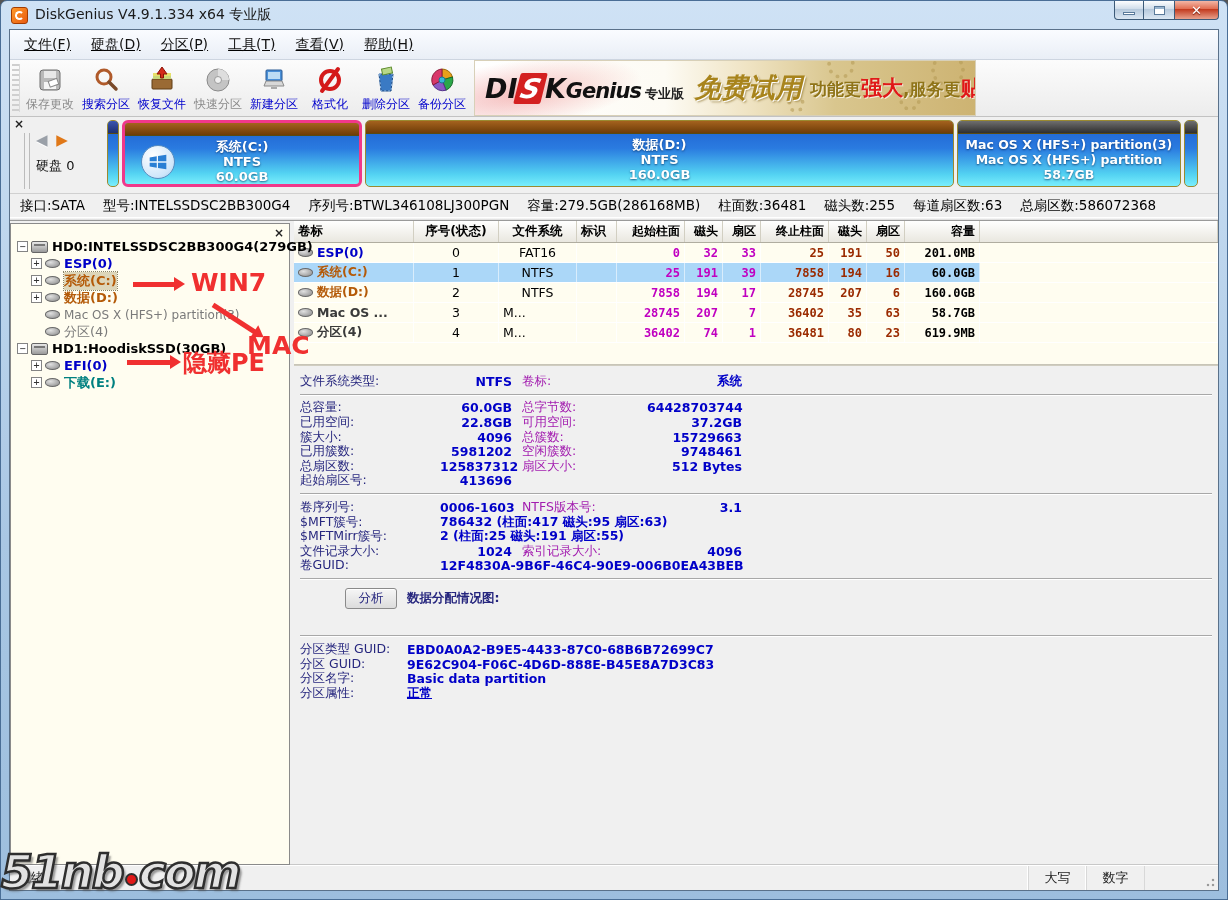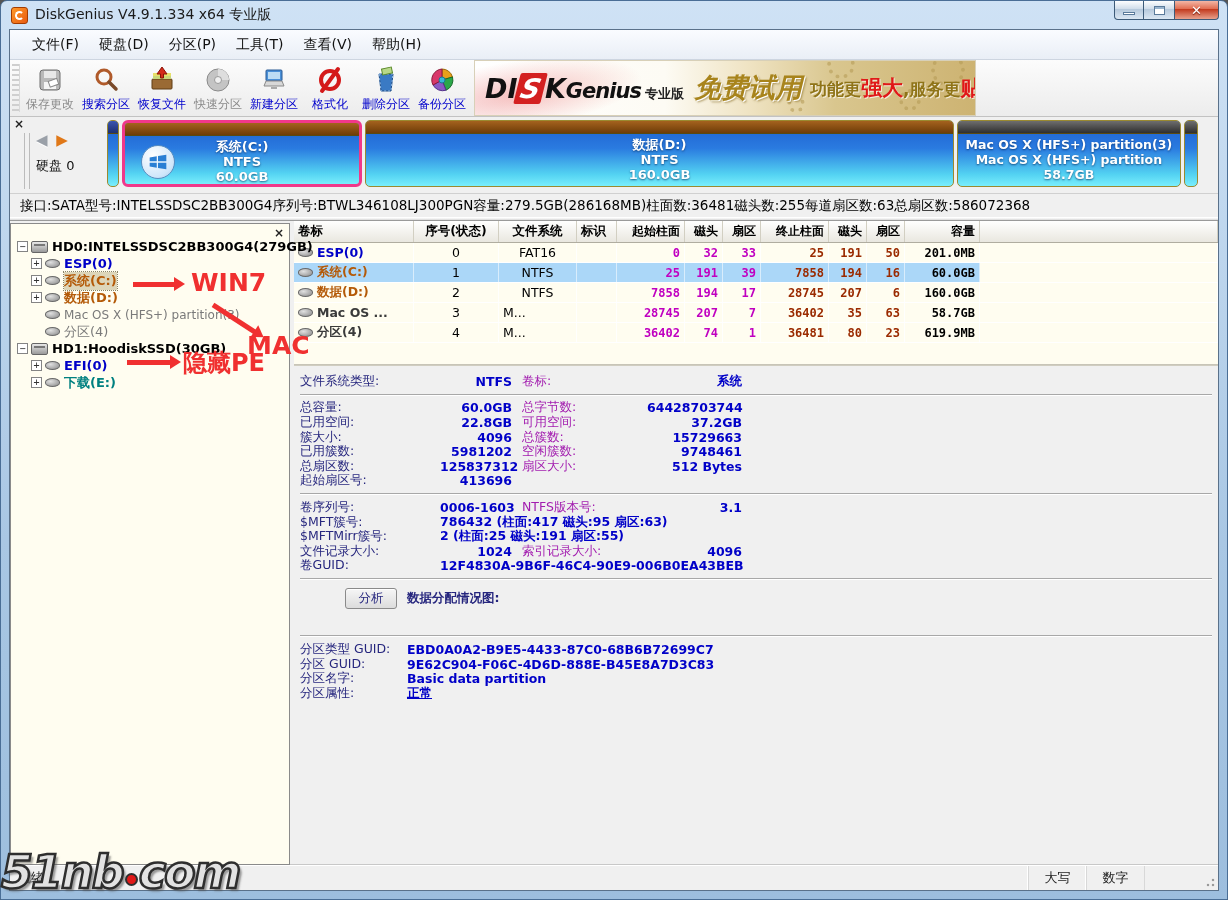--- a/index.html
+++ b/index.html
@@ -23,21 +23,21 @@
           background:linear-gradient(180deg,#f3b6a5,#e06a4e 45%,#c23a1e 46%,#e8a18c); }
   .glyph-min { width:12px; height:3px; background:#fff; border:1px solid #5a7a9a; margin-top:6px; }
   .glyph-max { width:11px; height:9px; background:#fff; border:1px solid #5a7a9a; box-shadow:inset 0 2px #9ab5cf; }
   .glyph-x { color:#fff; font-weight:bold; font-size:13px; text-shadow:0 1px 1px #701808; }
 
   .client { position:absolute; left:8px; right:8px; top:28px; bottom:8px;
             background:#f0f0f0; border:1px solid #5a718a; display:flex; flex-direction:column; }
 
   
   .menubar { height:30px; background:linear-gradient(180deg,#fafcff,#e9eef6); border-bottom:1px solid #cdd5e0;
-             display:flex; align-items:center; padding-left:12px; font-size:14px; }
+             display:flex; align-items:center; padding-left:4px; font-size:14px;text-decoration:underline; }
   .menu-item { padding:4px 10px; color:#111; }
 
   
   .toolbar { height:57px; background:linear-gradient(180deg,#fcfcfc,#ececec); border-bottom:1px solid #c2c2c2;
              display:flex; align-items:stretch; }
   .tb-grip { width:8px; border-right:1px solid #d8d8d8; background:repeating-linear-gradient(180deg,#cfcfcf 0 2px,transparent 2px 5px); margin:4px 2px; }
   .tb-btn { width:56px; display:flex; flex-direction:column; align-items:center; justify-content:center; padding-top:3px; }
   .tb-btn svg { width:28px; height:28px; }
   .tb-lbl { font-size:12px; color:#0000cc; margin-top:2px; white-space:nowrap; }
   .tb-btn.disabled .tb-lbl { color:#8a8a8a; }
@@ -79,21 +79,21 @@
   .strip.navy  { background:linear-gradient(180deg,#3a55b0,#1e2f70); }
   .part.selected { border:3px solid #f0388a; border-radius:6px; }
   .ptxt { position:absolute; left:0; right:0; top:16px; text-align:center; color:#fff; font-weight:bold;
           font-size:13px; line-height:15px; text-shadow:0 1px 2px rgba(0,40,90,.7); }
   .winlogo { position:absolute; left:16px; top:22px; width:34px; height:34px; border-radius:50%;
              background:radial-gradient(circle at 35% 30%,#ffffff,#cfe6fa 70%,#9cc4e8); border:1px solid #5a8ec0; }
   .winlogo svg { position:absolute; inset:6px; }
 
   
   .infobar { height:23px; display:flex; align-items:center; font-size:13.5px; color:#000;
-             padding-left:10px; gap:0; background:#f0f0f0; white-space:nowrap; }
+             padding-left:10px; gap:18px; background:#f0f0f0; white-space:nowrap; }
 
   .hsplit { height:4px; background:linear-gradient(180deg,#fdfdfd,#d8d8d8); border-top:1px solid #fff; border-bottom:1px solid #9a9a9a; }
 
   
   .main { flex:1; display:flex; min-height:0; }
 
   
   .treewrap { width:280px; background:#fffdf0; border:1px solid #8a8a8a; margin:2px 0 0 0; position:relative; }
   .tree-close { position:absolute; right:5px; top:2px; font-size:12px; font-weight:bold; color:#222; }
   .tree { padding:14px 2px 2px 6px; font-size:13px; }

